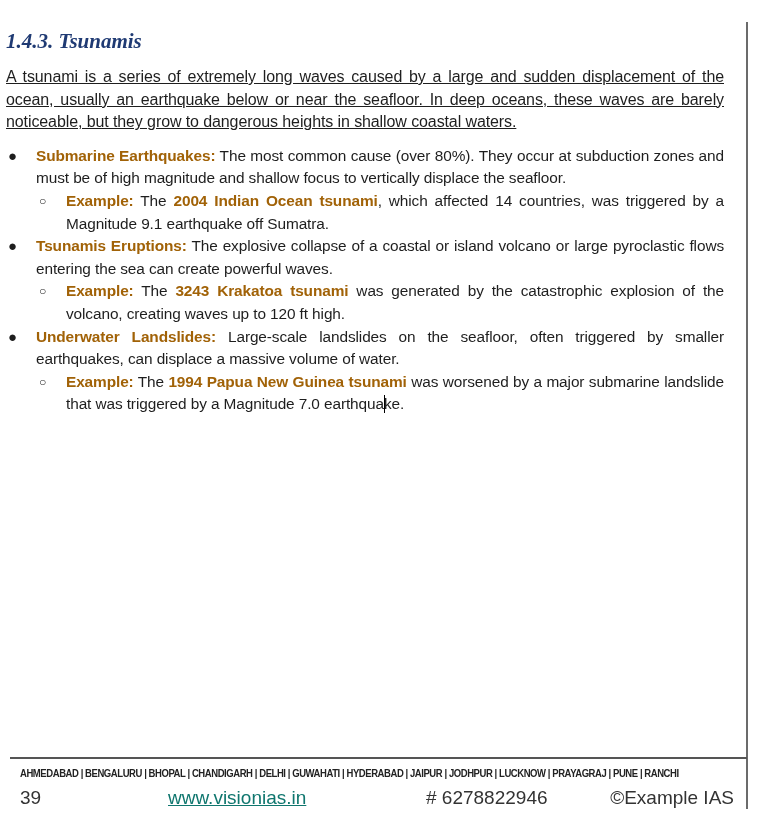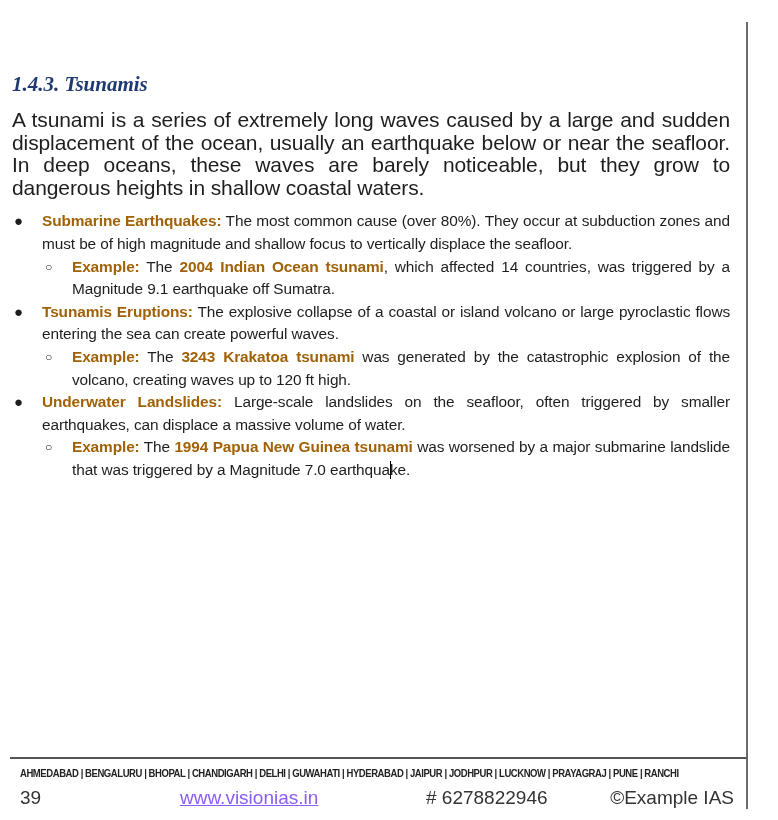--- a/index.html
+++ b/index.html
@@ -1,36 +1,36 @@
 <!DOCTYPE html>
 <html><head>
 <meta charset="utf-8">
 <style>
   html, body { margin: 0; padding: 0; background: #ffffff; }
   body { width: 778px; height: 820px; position: relative; overflow: hidden;
          font-family: "Liberation Sans", "DejaVu Sans", sans-serif; color: #1e1e1e; }
   .right-rule { position: absolute; left: 746px; top: 22px; width: 2px; height: 787px; background: #6b6b6b; }
-  .content { position: absolute; left: 12px; top: 28px; width: 718px; margin-top: 43px; }
+  .content { position: absolute; left: 6px; top: 28px; width: 718px; }
   .title { font-family: "Liberation Serif", "DejaVu Serif", serif; font-style: italic; font-weight: bold;
            font-size: 21px; color: #1f3a73; margin: 0 0 12px 0; line-height: 26px; }
-  .para { font-size: 21px; line-height: 22.6px; text-align: justify; margin: 0 0 11px 0; letter-spacing: -0.1px; }
+  .para { font-size: 16px; line-height: 22.6px; text-align: justify; margin: 0 0 11px 0; letter-spacing: -0.1px; text-decoration: underline; }
   .subhead { font-size: 15.4px; font-weight: bold; line-height: 22.6px; margin: 0 0 11px 0; }
   ul.bullets { list-style: none; margin: 0; padding: 0; }
   .b-item { position: relative; padding-left: 30px; font-size: 15.4px; line-height: 22.6px; text-align: justify; letter-spacing: -0.1px; }
   .b-dot { position: absolute; left: 2px; top: 0; font-size: 15px; }
   .sub-item { position: relative; padding-left: 60px; font-size: 15.4px; line-height: 22.6px; text-align: justify; letter-spacing: -0.1px; }
   .s-dot { position: absolute; left: 33px; top: 0; font-size: 12px; }
   b { font-weight: bold; color: #a16207; }
   .cursor { display: inline-block; width: 1px; height: 18px; background: #000; vertical-align: -4px; margin: 0 -1px 0 0; }
   .footer-rule { position: absolute; left: 10px; top: 757px; width: 737px; height: 1.5px; background: #555; }
   .cities { position: absolute; left: 20px; top: 768px; width: 720px; font-size: 10px; font-weight: bold;
             letter-spacing: -0.45px; color: #222; white-space: nowrap; transform: scaleX(0.95); transform-origin: left; }
   .footer-row { position: absolute; top: 787px; left: 20px; width: 716px; height: 22px; font-size: 19px; color: #333; }
   .f-page { position: absolute; left: 0; }
-  .f-link { position: absolute; left: 160px; color: #8b5cf6; text-decoration: underline; text-align: right; }
+  .f-link { position: absolute; left: 148px; color: #0f766e; text-decoration: underline; text-align: right; }
   .f-phone { position: absolute; left: 406px; }
   .f-copy { position: absolute; right: 2px; }
 </style>
 </head>
 <body>
 
 <div class="right-rule"></div>
 
 <div class="content">
   <h2 class="title">1.4.3. Tsunamis</h2>

